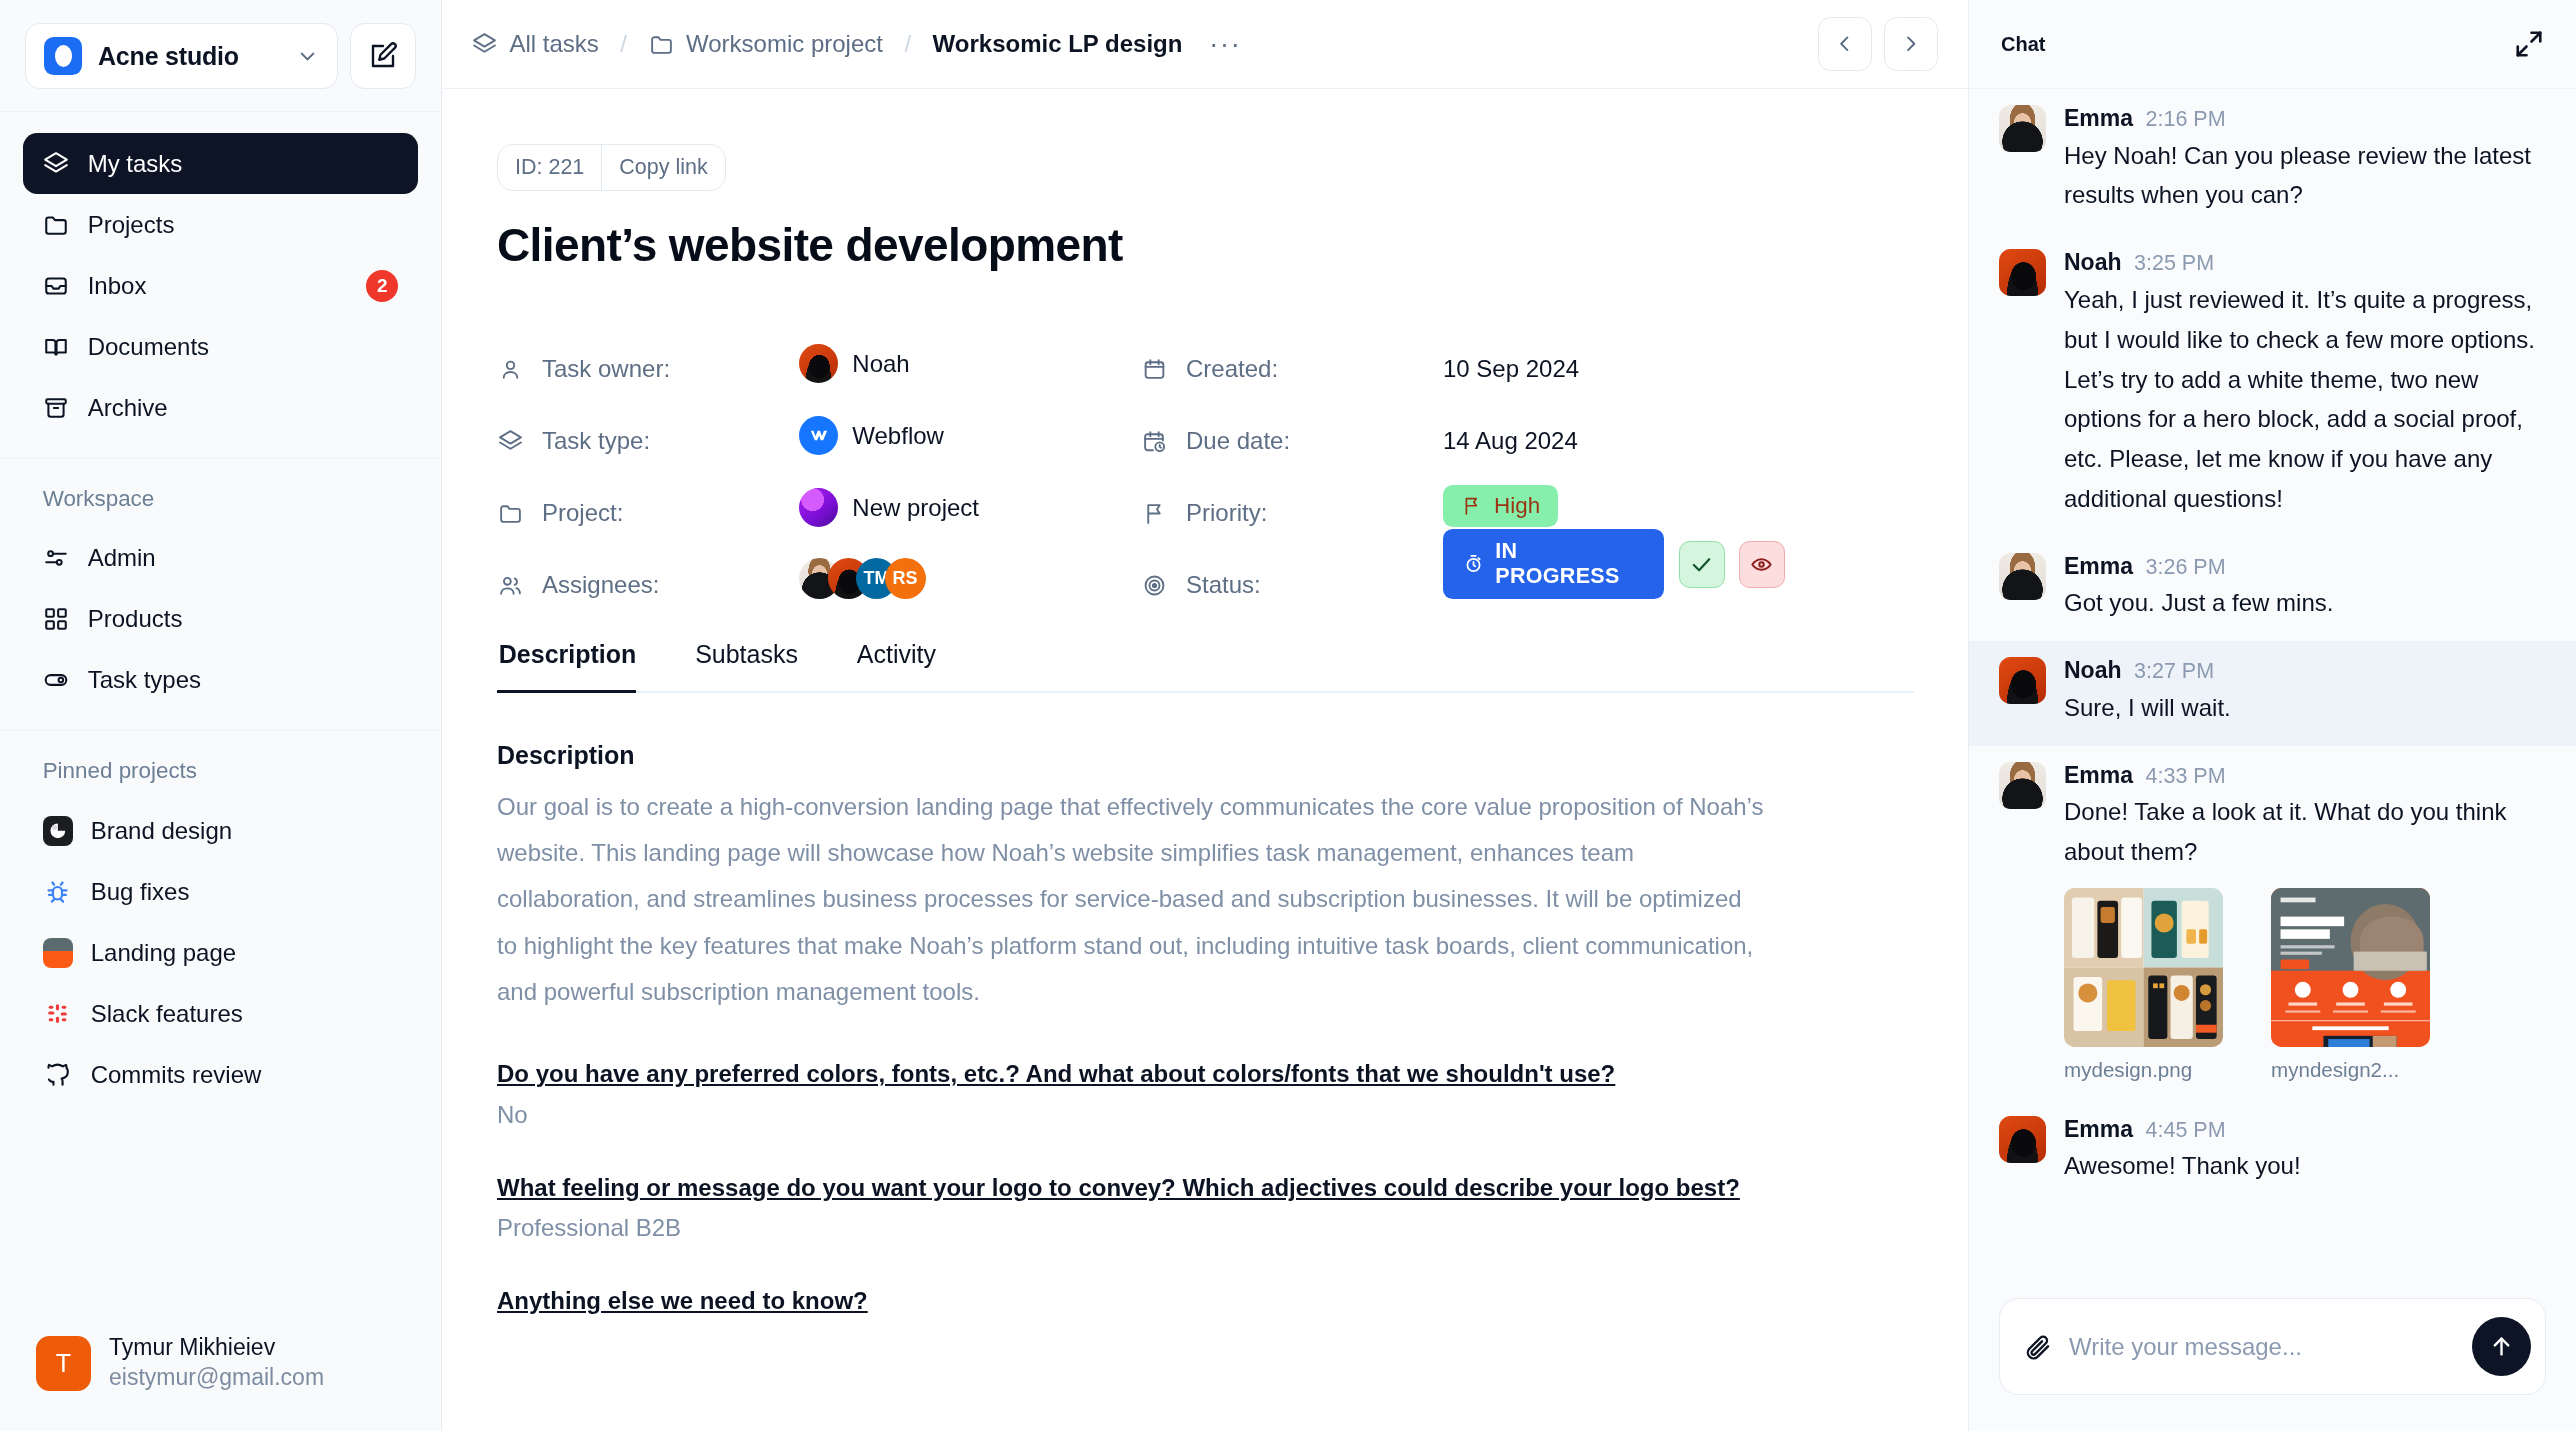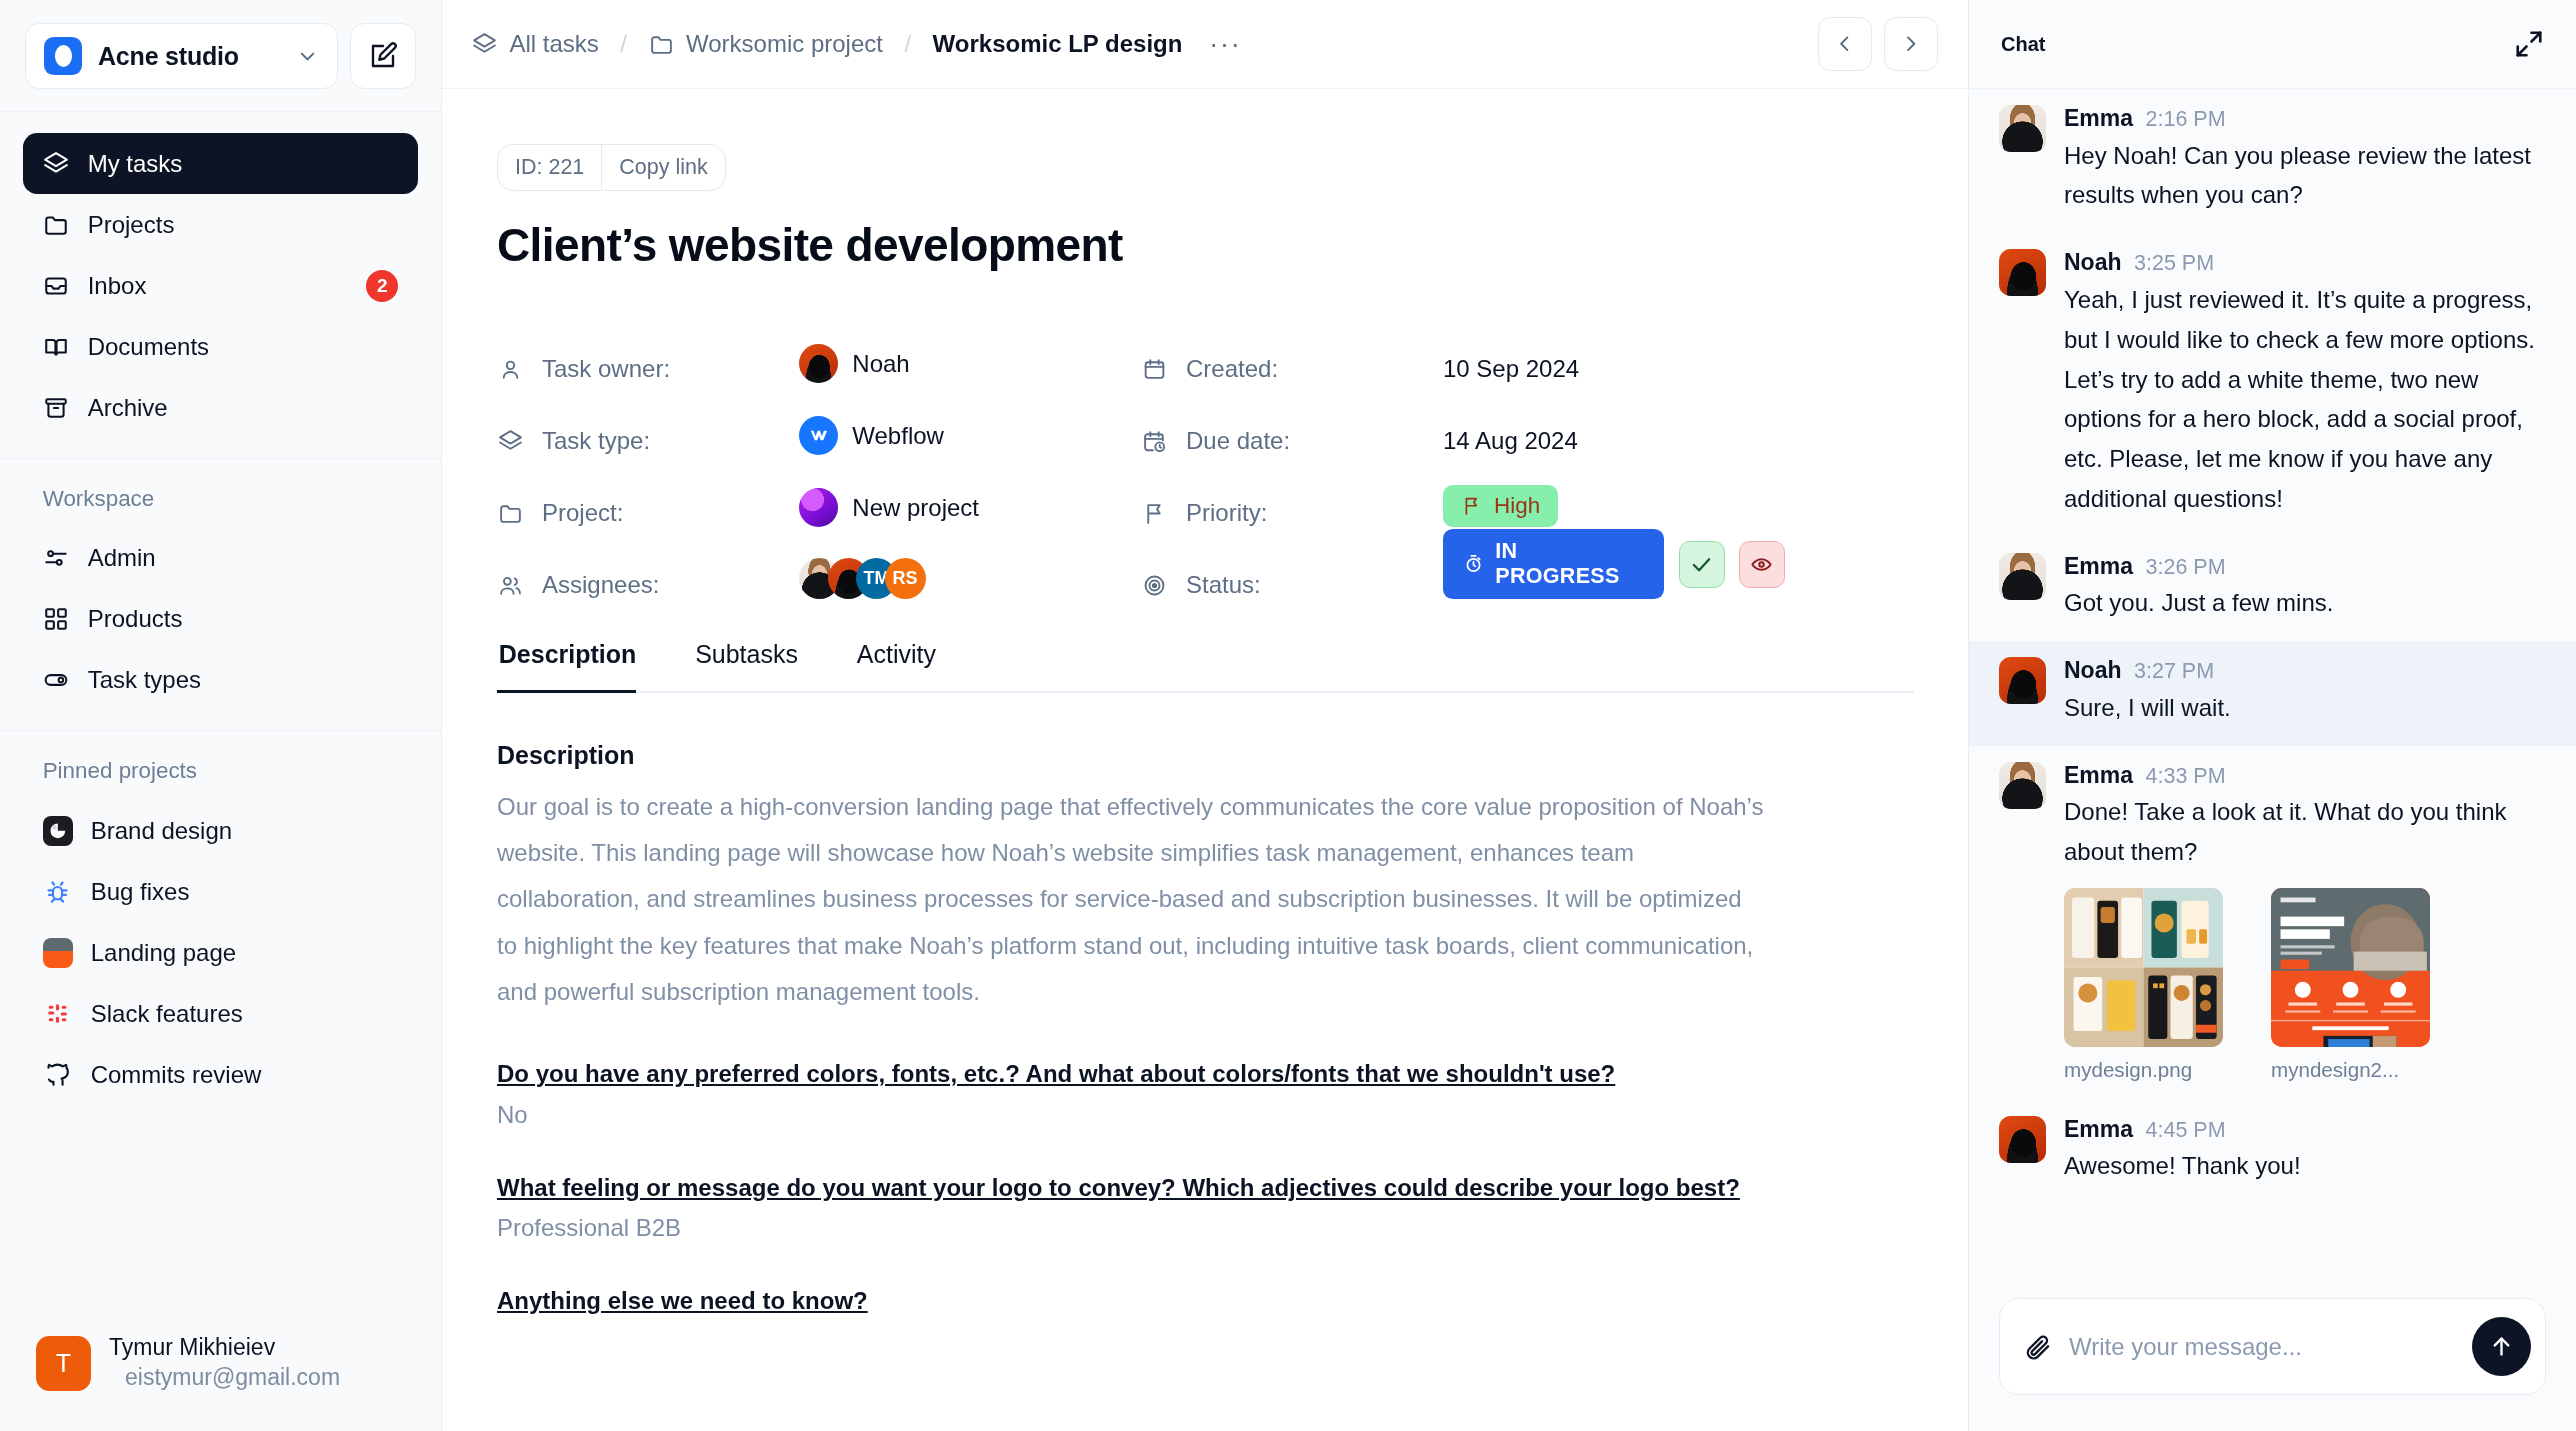--- a/index.html
+++ b/index.html
@@ -67,21 +67,21 @@
   .spacer { flex: 1; }
   .user-row {
     display: flex; align-items: center; gap: 18px;
     padding: 23px 36px 38px 36px;
   }
   .user-av {
     width: 55px; height: 55px; border-radius: 13.4px; background: #ee5c0a;
     color: #fff; font-size: 25px; display: flex; align-items: center; justify-content: center; flex: none;
   }
   .user-name { font-size: 23px; color: #0c1424; font-weight: 400; line-height: 1.3; }
-  .user-mail { font-size: 23px; color: #7d8ca1; line-height: 1.3; margin-left: 16px; }
+  .user-mail { font-size: 23px; color: #7d8ca1; line-height: 1.3; }
 
   
   .main { flex: 1; height: 1431px; display: flex; flex-direction: column; background: #fff; min-width: 0; }
   .topbar {
     height: 89px; flex: none; display: flex; align-items: center;
     padding: 0 30px 0 30px; border-bottom: 1.8px solid #eef2f7; gap: 14.3px;
   }
   .crumb { display: flex; align-items: center; gap: 12.5px; font-size: 24px; color: #5d6e85; }
   .crumb .ico { width: 25px; height: 25px; display:flex; align-items:center; justify-content:center; }
   .crumb.cur { color: #0c1424; font-weight: 700; }

